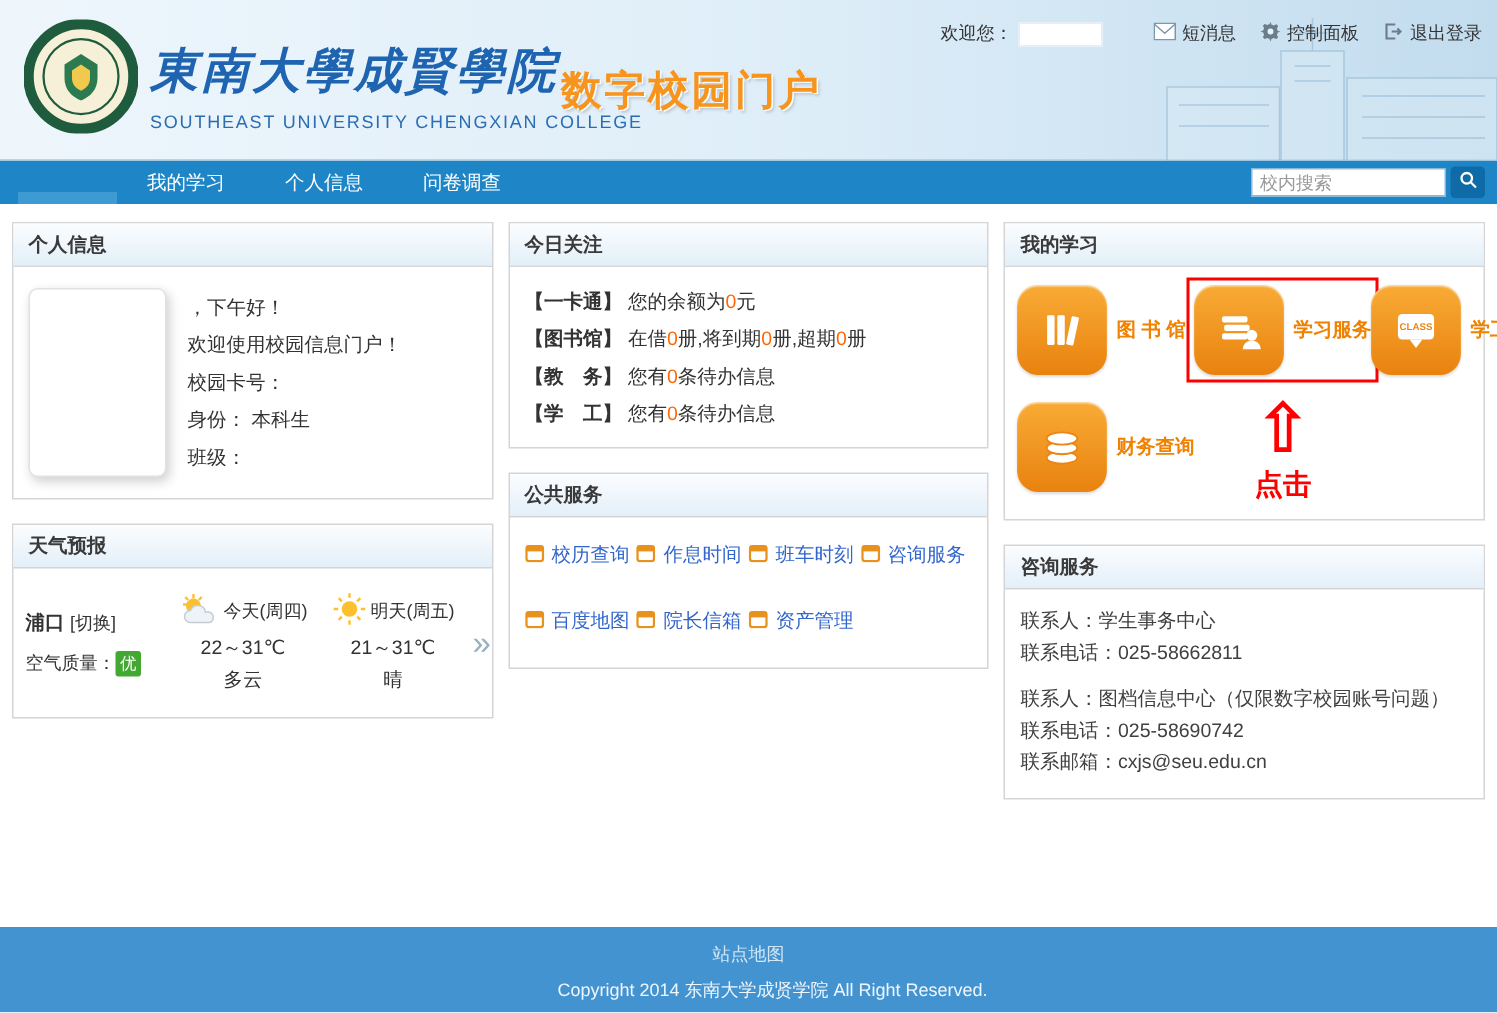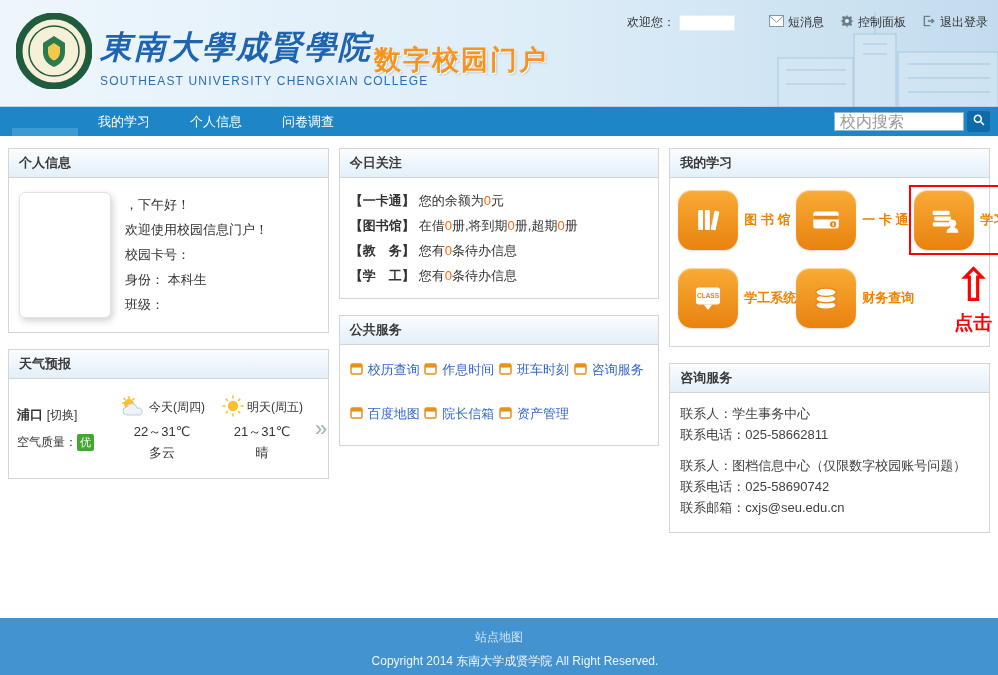--- a/index.html
+++ b/index.html
@@ -24,21 +24,21 @@
   .header-links { position:absolute; top:14px; right:10px; display:flex; align-items:center; font-size:12px; color:#333; z-index:3; }
   .header-links .welcome { margin-right:4px; }
   .user-box { display:inline-block; width:56px; height:16px; background:#fff; border:1px solid #e3eef6; margin-right:18px; }
   .hlink { display:flex; align-items:center; gap:4px; margin-left:16px; color:#333; text-decoration:none; cursor:pointer; }
 
   
   .nav { height:29px; background:#1e86c7; display:flex; align-items:center; padding-left:12px; flex:0 0 auto; }
   .nav-item { color:#fff; font-size:13px; line-height:29px; padding:0 20px; text-decoration:none; cursor:pointer; white-space:nowrap; }
   .nav-item.active { background:#3d9ad3;margin-top:41px; }
   .nav-search { margin-left:auto; margin-right:8px; display:flex; align-items:center; gap:3px; }
-  .nav-search input { width:130px; height:19px; border:1px solid #8db8d4; font-size:16px; padding:0 5px; color:#333; }
+  .nav-search input { width:130px; height:19px; border:1px solid #8db8d4; font-size:12px; padding:0 5px; color:#333; }
   .nav-search input::placeholder { color:#999; }
   .search-btn { width:23px; height:21px; background:#0f6aa8; border:none; border-radius:3px; display:flex; align-items:center; justify-content:center; cursor:pointer; }
 
   
   .main { flex:1 1 auto; display:flex; gap:10px; padding:12px 8px 0; align-items:flex-start; background:#fff; }
   .col { flex:1; display:flex; flex-direction:column; gap:16px; min-width:0; }
   .panel { border:1px solid #d5d5d5; background:#fff; }
   .panel-h { background:linear-gradient(180deg,#fbfdff 0%,#e3eff8 100%); border-bottom:1px solid #d5d5d5; padding:5px 10px; font-size:13px; font-weight:bold; color:#3a3a3a; }
   .panel-b { padding:10px; font-size:13px; }
 
@@ -345,31 +345,20 @@
               <svg width="34" height="34" viewBox="0 0 24 24">
                   <g fill="#fff">
                     <rect x="5" y="5" width="3.5" height="14" rx="0.6"></rect>
                     <rect x="9.8" y="5" width="3.5" height="14" rx="0.6"></rect>
                     <rect x="15.2" y="5.6" width="3.5" height="13.6" rx="0.6" transform="rotate(12 16.9 12.4)"></rect>
                   </g>
                 </svg>
             </div>
             <div class="app-label">图 书 馆</div>
           </div>
-          <div class="app">
-            <div class="app-icon">
-              <svg width="34" height="34" viewBox="0 0 24 24">
-                  <rect x="3" y="6" width="18" height="12" rx="2" fill="#fff"></rect>
-                  <rect x="3" y="9" width="18" height="2.6" fill="#ec8513"></rect>
-                  <circle cx="17" cy="15" r="2.2" fill="#ec8513"></circle>
-                  <rect x="16.6" y="13.9" width="0.9" height="2.4" fill="#fff"></rect>
-                </svg>
-            </div>
-            <div class="app-label">一 卡 通</div>
-          </div>
           <div class="app hl-box">
             <div class="app-icon">
               <svg width="34" height="34" viewBox="0 0 24 24">
                   <g fill="#fff">
                     <rect x="4" y="5.5" width="12" height="3" rx="1"></rect>
                     <rect x="5" y="9.5" width="12" height="3" rx="1"></rect>
                     <rect x="4" y="13.5" width="12" height="3" rx="1"></rect>
                     <circle cx="18" cy="14.5" r="2.6"></circle>
                     <path d="M13.8 21c0-2.3 1.9-4.1 4.2-4.1s4.2 1.8 4.2 4.1z"></path>
                   </g>

